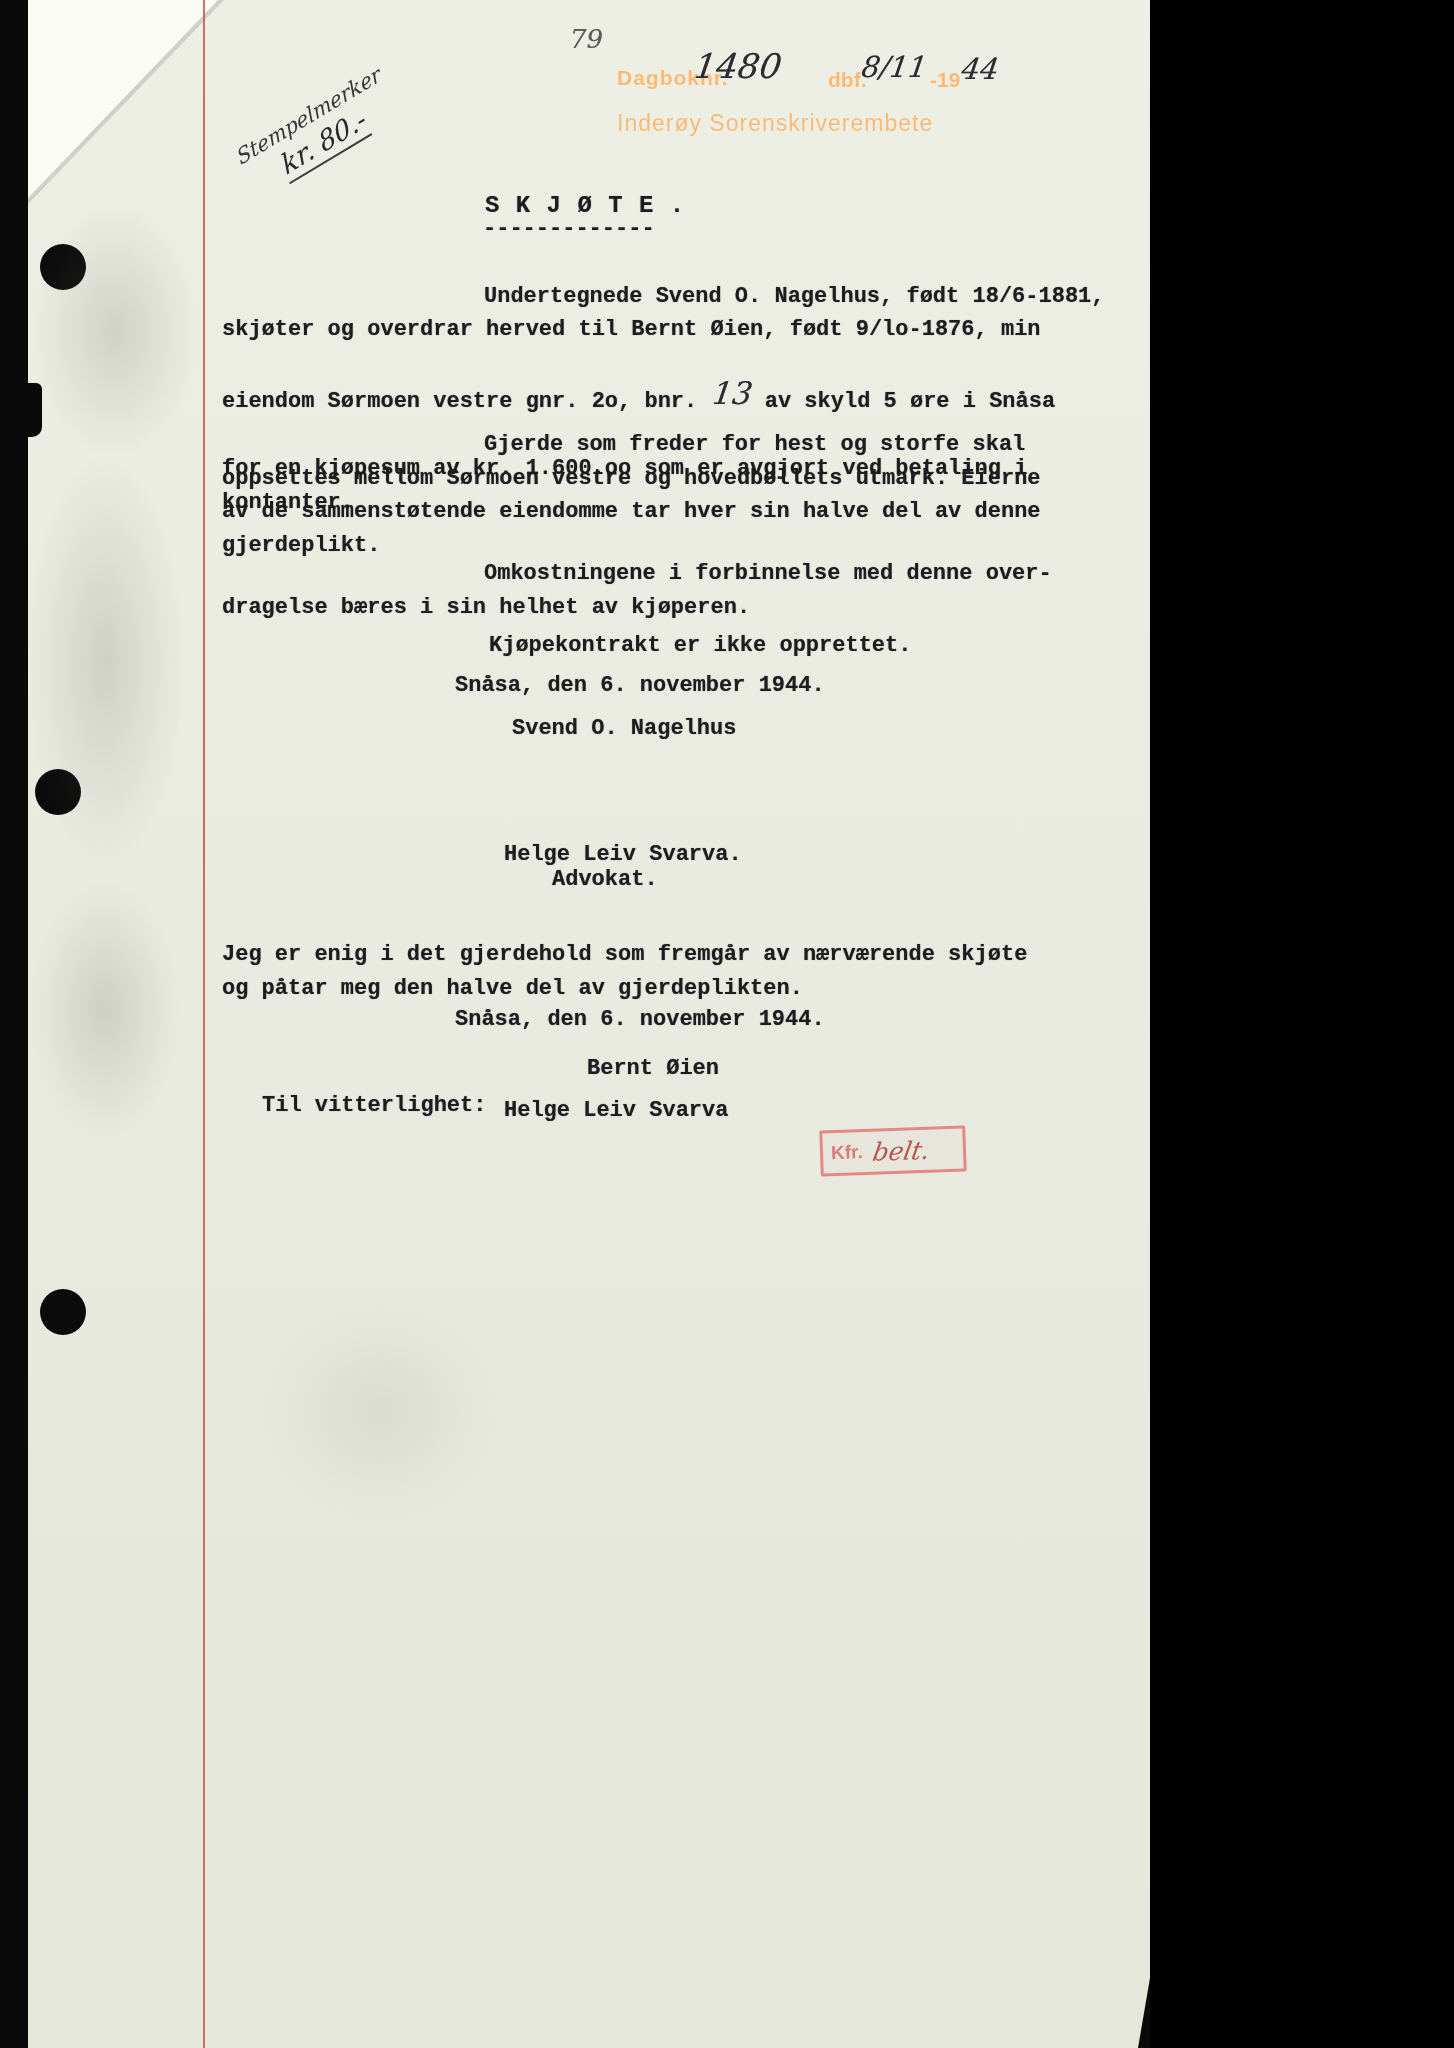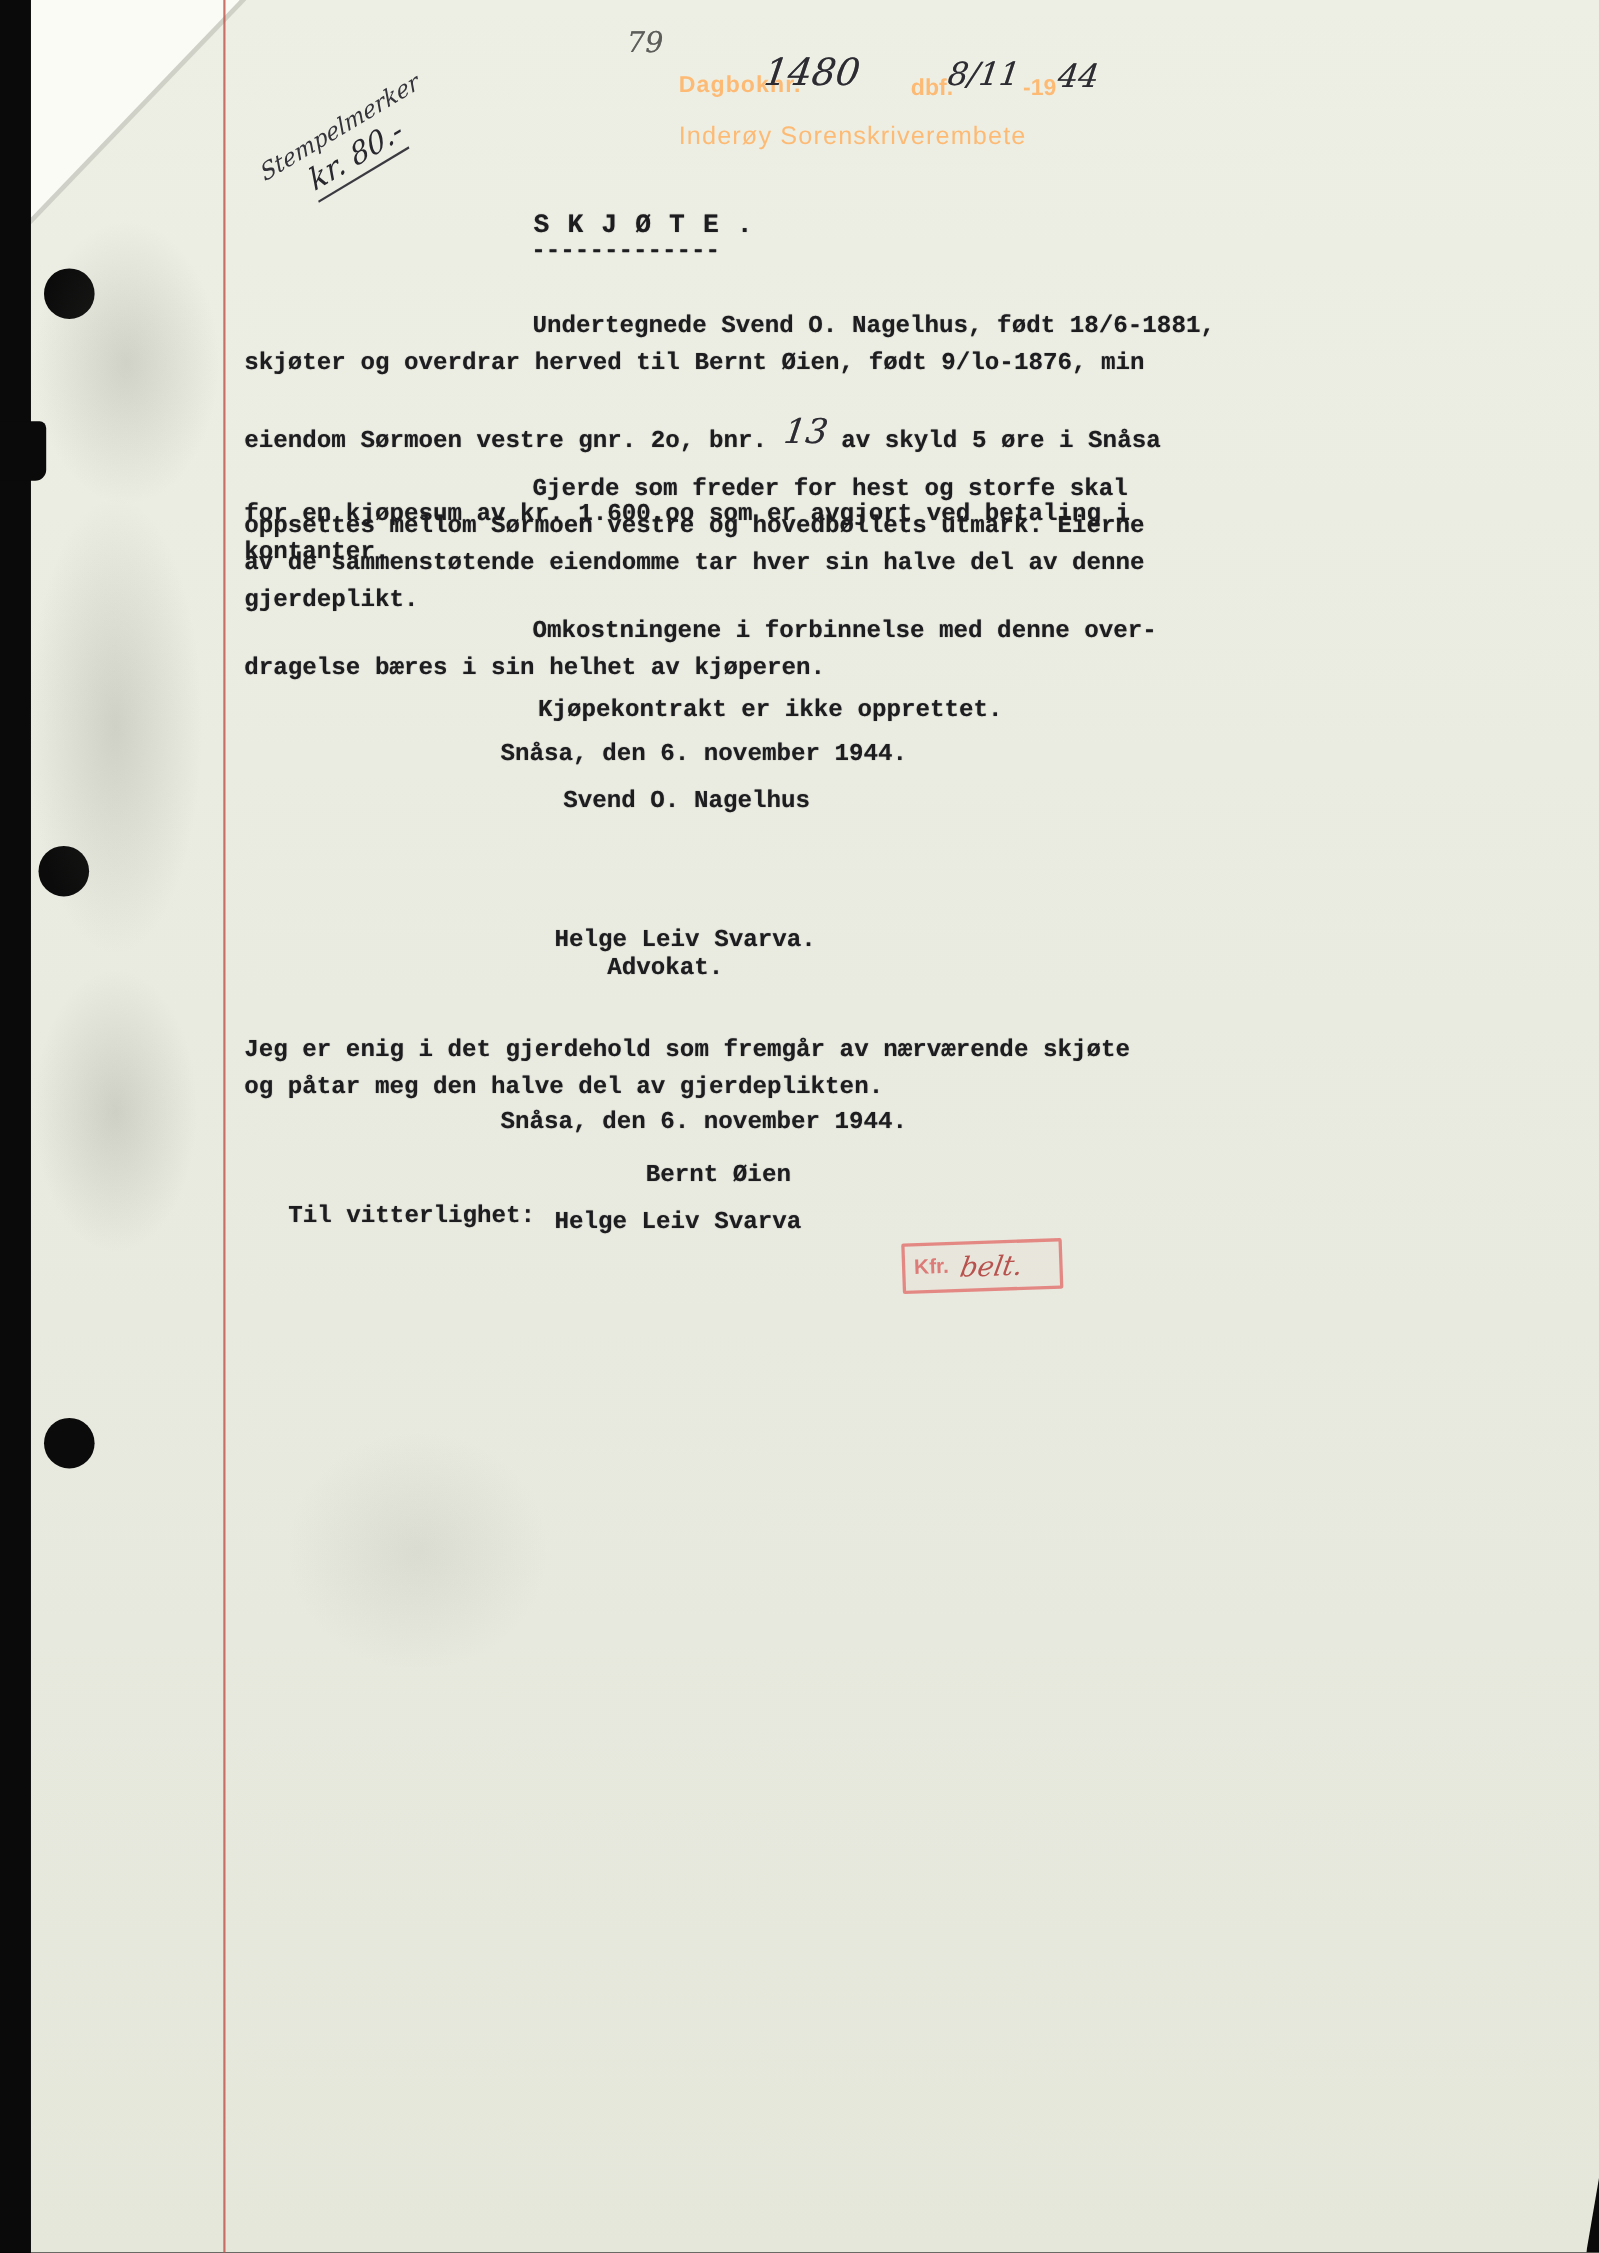--- a/index.html
+++ b/index.html
@@ -1,16 +1,16 @@
 <!DOCTYPE html>
 <html><head>
 <meta charset="utf-8">
 <style>
   html,body{margin:0;padding:0;background:#000;}
-  .scan{position:relative;width:1454px;height:2048px;background:#050505;overflow:hidden;
+  .scan{position:relative;width:1150px;height:2048px;background:#050505;overflow:hidden;
         font-family:"Liberation Mono",monospace;}
   .paper{position:absolute;left:28px;top:0;width:1426px;height:2048px;
          background:linear-gradient(180deg,#edefe5 0%,#e9ebe1 45%,#e5e7db 100%);}
   .left-edge{position:absolute;left:0;top:0;width:28px;height:2048px;background:#0a0a0a;}
   .edge-notch{position:absolute;left:0;top:383px;width:42px;height:54px;background:#0a0a0a;border-radius:0 6px 10px 0;}
   .corner-fold{position:absolute;left:28px;top:0;width:190px;height:198px;
                background:#fbfbf6;clip-path:polygon(0 0,100% 0,0 100%);}
   .corner-fold-shadow{position:absolute;left:28px;top:0;width:196px;height:204px;
                background:rgba(120,120,110,0.25);clip-path:polygon(0 0,100% 0,0 100%);}
   .red-line{position:absolute;left:203px;top:0;width:2px;height:2048px;background:#c4574f;opacity:.85;}

